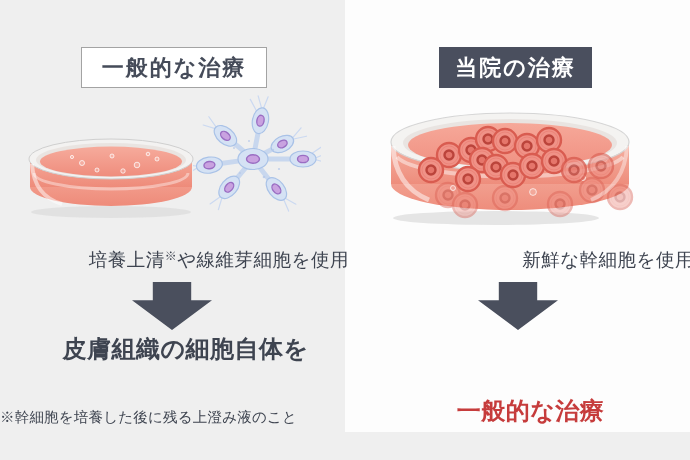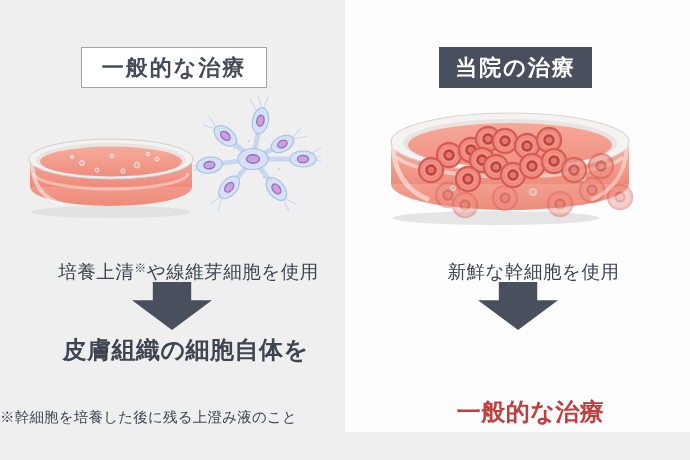--- a/index.html
+++ b/index.html
@@ -1,41 +1,41 @@
 <!DOCTYPE html>
 <html lang="ja"><head>
 <meta charset="utf-8">
 <style>
   html,body{margin:0;padding:0;background:#efefef;}
   *{box-sizing:border-box;}
   .canvas{
     position:relative;width:690px;height:432px;overflow:hidden;
-    font-family:Liberation Sans, sans-serif;
+    font-family:Liberation Serif, serif;
     background:linear-gradient(to right,#efefef 0,#efefef 50%,#fdfdfd 50%,#fdfdfd 100%);
   }
   .panel{position:absolute;top:0;height:460px;}
   .panel-left{left:0;width:345px;}
   .panel-right{left:345px;width:345px;}
 
   .title-box{
     position:absolute;top:47px;height:41px;
     display:flex;align-items:center;justify-content:center;
     font-size:22px;font-weight:600;letter-spacing:2px;
   }
   .title-light{left:81px;width:186px;background:#ffffff;border:1px solid #a3a3a3;color:#454b59;}
   .title-dark{left:94px;width:153px;background:#4a4f5e;color:#ffffff;}
 
   .dish{position:absolute;}
   .dish-left{left:22px;top:124px;width:182px;height:96px;}
   .fibroblast{position:absolute;left:193px;top:92px;width:128px;height:140px;}
   .dish-right{left:38px;top:102px;width:254px;height:126px;}
 
   .usage{
-    position:absolute;left:0;top:243px;width:100%;margin:16px;
-    text-align:center;font-size:18.5px;font-weight:500;color:#3e4450;letter-spacing:.5px;
+    position:absolute;left:0;top:243px;width:100%;margin:4px;
+    text-align:right;font-size:18.5px;font-weight:500;color:#3e4450;letter-spacing:.5px;
   }
   .usage sup{font-size:12px;vertical-align:6px;}
 
   .arrow-down{
     position:absolute;top:282px;width:80px;height:48px;background:#4a4f5d;
     clip-path:polygon(26% 0,74% 0,74% 38%,100% 38%,50% 100%,0 38%,26% 38%);
   }
   .panel-left .arrow-down{left:132px;}
   .panel-right .arrow-down{left:133px;}
 

